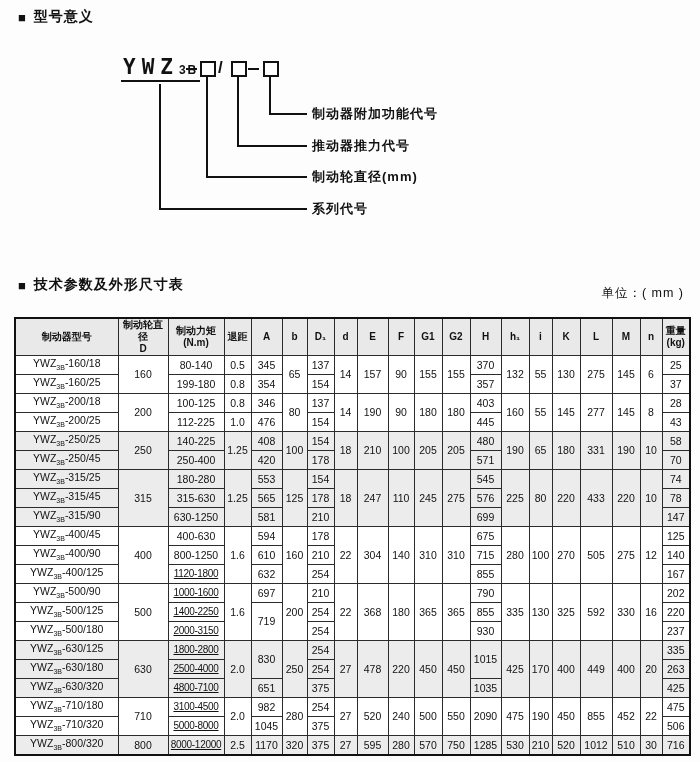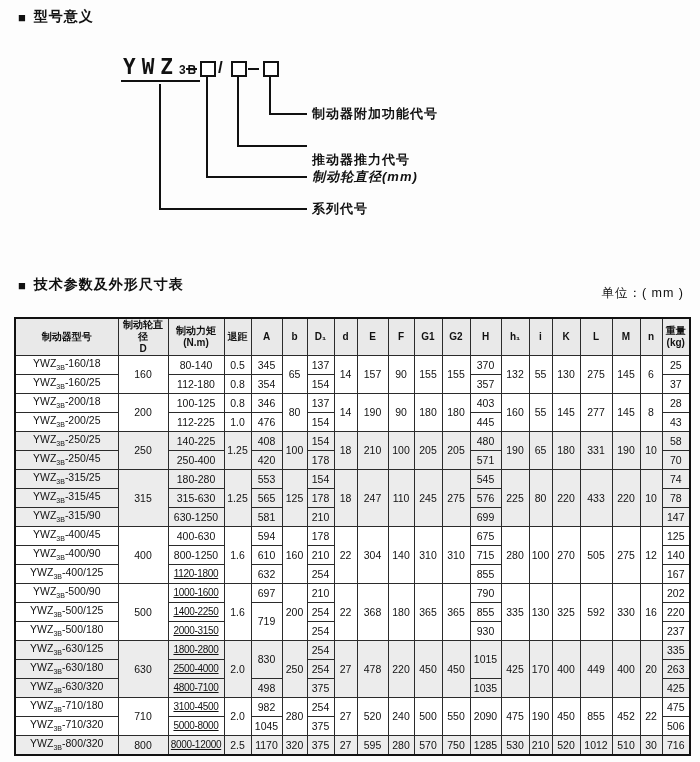--- a/index.html
+++ b/index.html
@@ -23,21 +23,21 @@
   #box1{left:200px;} #box2{left:231px;} #box3{left:263px;}
   .mdash{position:absolute;top:68px;width:11px;border-top:2px solid #111;}
   #dash1{left:186px;} #dash2{left:248px;}
   .mslash{position:absolute;left:218px;top:58px;font-size:17px;font-weight:bold;}
   .conn{position:absolute;border-left:2px solid #111;border-bottom:2px solid #111;}
   #conn-func{left:269px;top:77px;width:36px;height:36px;}
   #conn-thrust{left:237px;top:77px;width:68px;height:68px;}
   #conn-diameter{left:206px;top:77px;width:99px;height:99px;}
   #conn-series{left:159px;top:84px;width:146px;height:124px;}
   .dlabel{position:absolute;left:312px;font-size:13px;font-weight:600;letter-spacing:1px;white-space:nowrap;}
-  #lbl-func{top:105px;} #lbl-thrust{top:151px;font-family:Liberation Mono, monospace;} #lbl-diameter{top:168px;font-style:italic;} #lbl-series{top:200px;}
+  #lbl-func{top:105px;} #lbl-thrust{top:137px;font-family:Liberation Mono, monospace;} #lbl-diameter{top:168px;} #lbl-series{top:200px;}
 
   
   table.specs{position:absolute;left:14px;top:317px;width:673px;
               border-collapse:collapse;table-layout:fixed;border:2px solid #111;}
   .specs th,.specs td{border:1px solid #2b2b2b;text-align:center;vertical-align:middle;
               padding:0;overflow:hidden;background:#fff;}
   .specs th{background:#e9e9e9;font-size:10px;font-weight:bold;height:33px;line-height:1.2;}
   .specs td{font-size:10.5px;height:18px;line-height:1;}
   .specs tr.shade td{background:#ececec;}
   .specs td sub{font-size:7px;}
@@ -145,21 +145,21 @@
           <td rowspan="2">132</td>
           <td rowspan="2">55</td>
           <td rowspan="2">130</td>
           <td rowspan="2">275</td>
           <td rowspan="2">145</td>
           <td rowspan="2">6</td>
           <td>25</td>
         </tr>
         <tr>
           <td>YWZ<sub>3B</sub>-160/25</td>
-          <td>112-180</td>
+          <td>199-180</td>
           <td>0.8</td>
           <td>354</td>
           <td>154</td>
           <td>357</td>
           <td>37</td>
         </tr>
         <tr>
           <td>YWZ<sub>3B</sub>-200/18</td>
           <td rowspan="2">200</td>
           <td>100-125</td>
@@ -357,21 +357,21 @@
         </tr>
         <tr class="shade">
           <td>YWZ<sub>3B</sub>-630/180</td>
           <td class="tight">2500-4000</td>
           <td>254</td>
           <td>263</td>
         </tr>
         <tr class="shade">
           <td>YWZ<sub>3B</sub>-630/320</td>
           <td class="tight">4800-7100</td>
-          <td>498</td>
+          <td>651</td>
           <td>375</td>
           <td>1035</td>
           <td>425</td>
         </tr>
         <tr>
           <td>YWZ<sub>3B</sub>-710/180</td>
           <td rowspan="2">710</td>
           <td class="tight">3100-4500</td>
           <td rowspan="2">2.0</td>
           <td>982</td>

